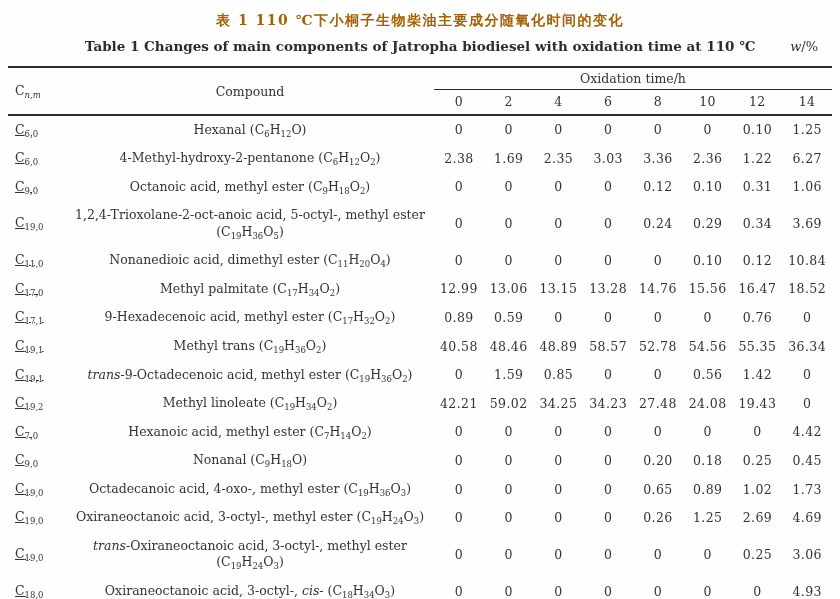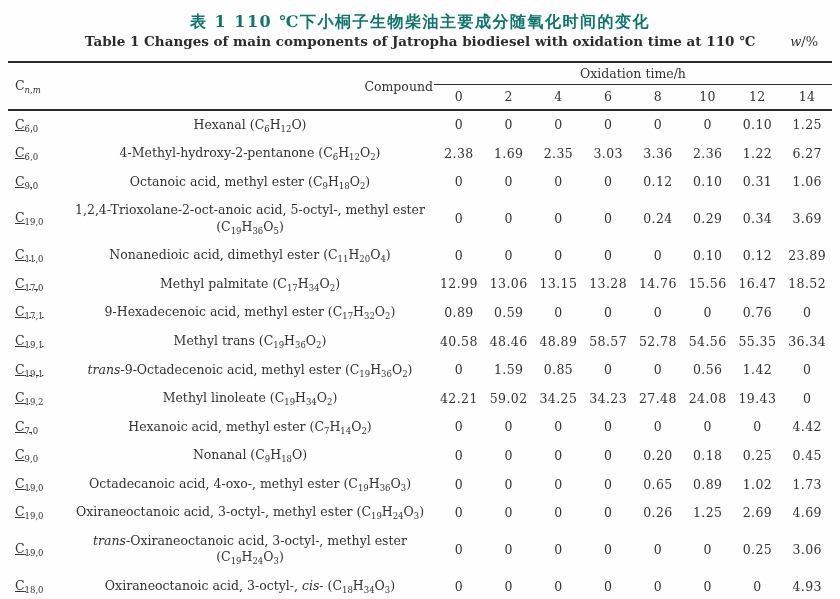--- a/index.html
+++ b/index.html
@@ -4,35 +4,35 @@
 <style>
   html,body{margin:0;padding:0;background:#ffffff;}
   .page{
     width:840px;height:599px;box-sizing:border-box;
     padding:10px 8px 0 8px;
     background:#fefefe;color:#333333;
     font-family:"DejaVu Serif","Liberation Serif",serif;
     overflow:hidden;
   }
   .title-zh{
-    text-align:center;font-weight:bold;font-size:16px;
-    letter-spacing:1.5px;margin-top:2px;color:#0f766e;
+    text-align:center;font-weight:bold;font-size:14px;
+    letter-spacing:1.5px;margin-top:2px;color:#a16207;
   }
-  .title-row{position:relative;margin-top:0;height:20px;}
+  .title-row{position:relative;margin-top:8px;height:20px;}
   .title-en{text-align:center;font-weight:bold;font-size:13.5px;color:#2c2c2c;}
   .unit{position:absolute;right:14px;top:1px;font-size:13px;font-weight:normal;}
   table.main{
     width:100%;border-collapse:collapse;table-layout:fixed;
     margin-top:8px;
     border-top:2px solid #2b2b2b;border-bottom:2px solid #2b2b2b;
   }
   th{font-weight:normal;font-size:12.5px;color:#333;}
   td{font-size:12.5px;color:#333;}
   .cnm-h{text-align:left;padding-left:7px;border-bottom:2px solid #2b2b2b;vertical-align:middle;}
-  .cmp-h{text-align:right;border-bottom:2px solid #2b2b2b;vertical-align:middle;}
+  .cmp-h{text-align:center;border-bottom:2px solid #2b2b2b;vertical-align:middle;}
   .grp-h{text-align:center;padding:3px 0 3px 0;border-bottom:1px solid #2b2b2b;}
   .time-h{text-align:center;padding:4px 0 5px 0;border-bottom:2px solid #2b2b2b;letter-spacing:0.3px;}
   tbody td{padding:5.5px 2px;text-align:center;vertical-align:middle;line-height:1.3;}
   td.cnm{text-align:left;padding-left:7px;text-decoration:underline;}
   td.val{letter-spacing:0.4px;}
   .sub{font-size:0.68em;vertical-align:-0.3em;letter-spacing:0;}
   .it{font-style:italic;}
   .itsub{font-size:0.68em;vertical-align:-0.3em;font-style:italic;letter-spacing:0;}
 </style>
 </head>
@@ -129,21 +129,21 @@
         <tr>
           <td class="cnm"><span>C</span><span class="sub">11,0</span></td>
           <td class="cmp"><span>Nonanedioic acid, dimethyl ester (C</span><span class="sub">11</span><span>H</span><span class="sub">20</span><span>O</span><span class="sub">4</span><span>)</span></td>
           <td class="val">0</td>
           <td class="val">0</td>
           <td class="val">0</td>
           <td class="val">0</td>
           <td class="val">0</td>
           <td class="val">0.10</td>
           <td class="val">0.12</td>
-          <td class="val">23.89</td>
+          <td class="val">10.84</td>
         </tr>
         <tr>
           <td class="cnm"><span>C</span><span class="sub">17,0</span></td>
           <td class="cmp"><span>Methyl palmitate (C</span><span class="sub">17</span><span>H</span><span class="sub">34</span><span>O</span><span class="sub">2</span><span>)</span></td>
           <td class="val">12.99</td>
           <td class="val">13.06</td>
           <td class="val">13.15</td>
           <td class="val">13.28</td>
           <td class="val">14.76</td>
           <td class="val">15.56</td>

